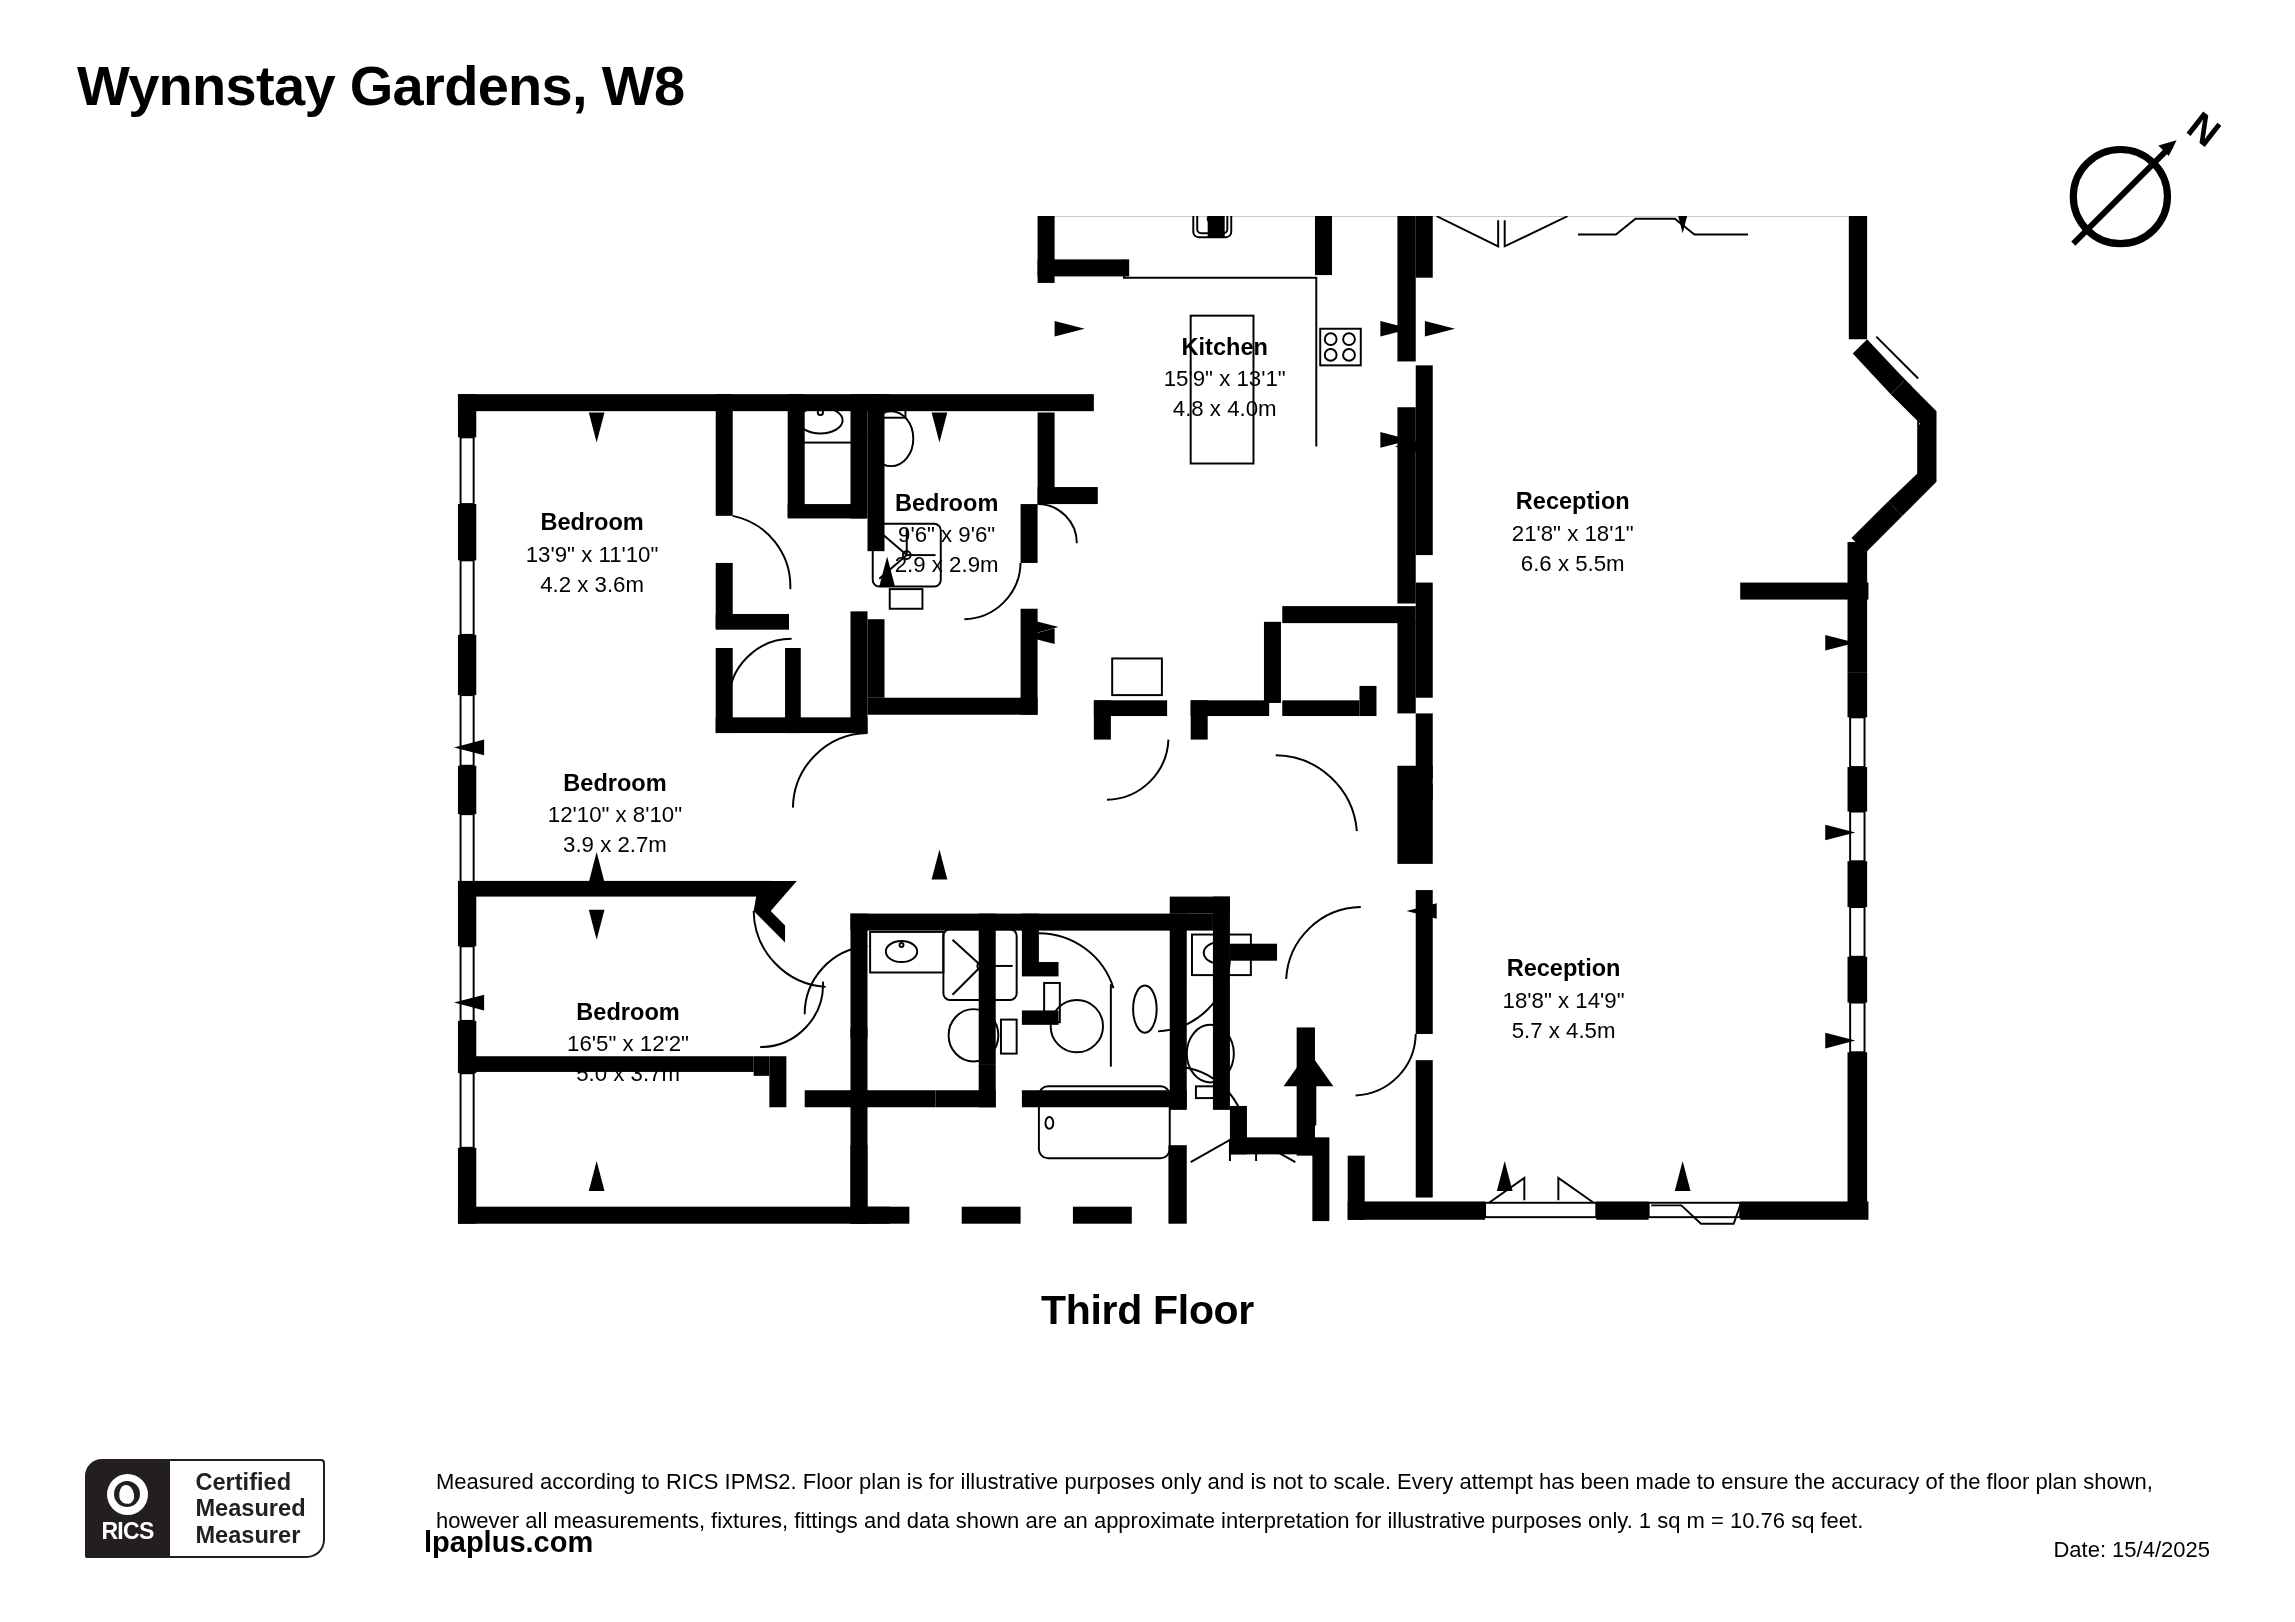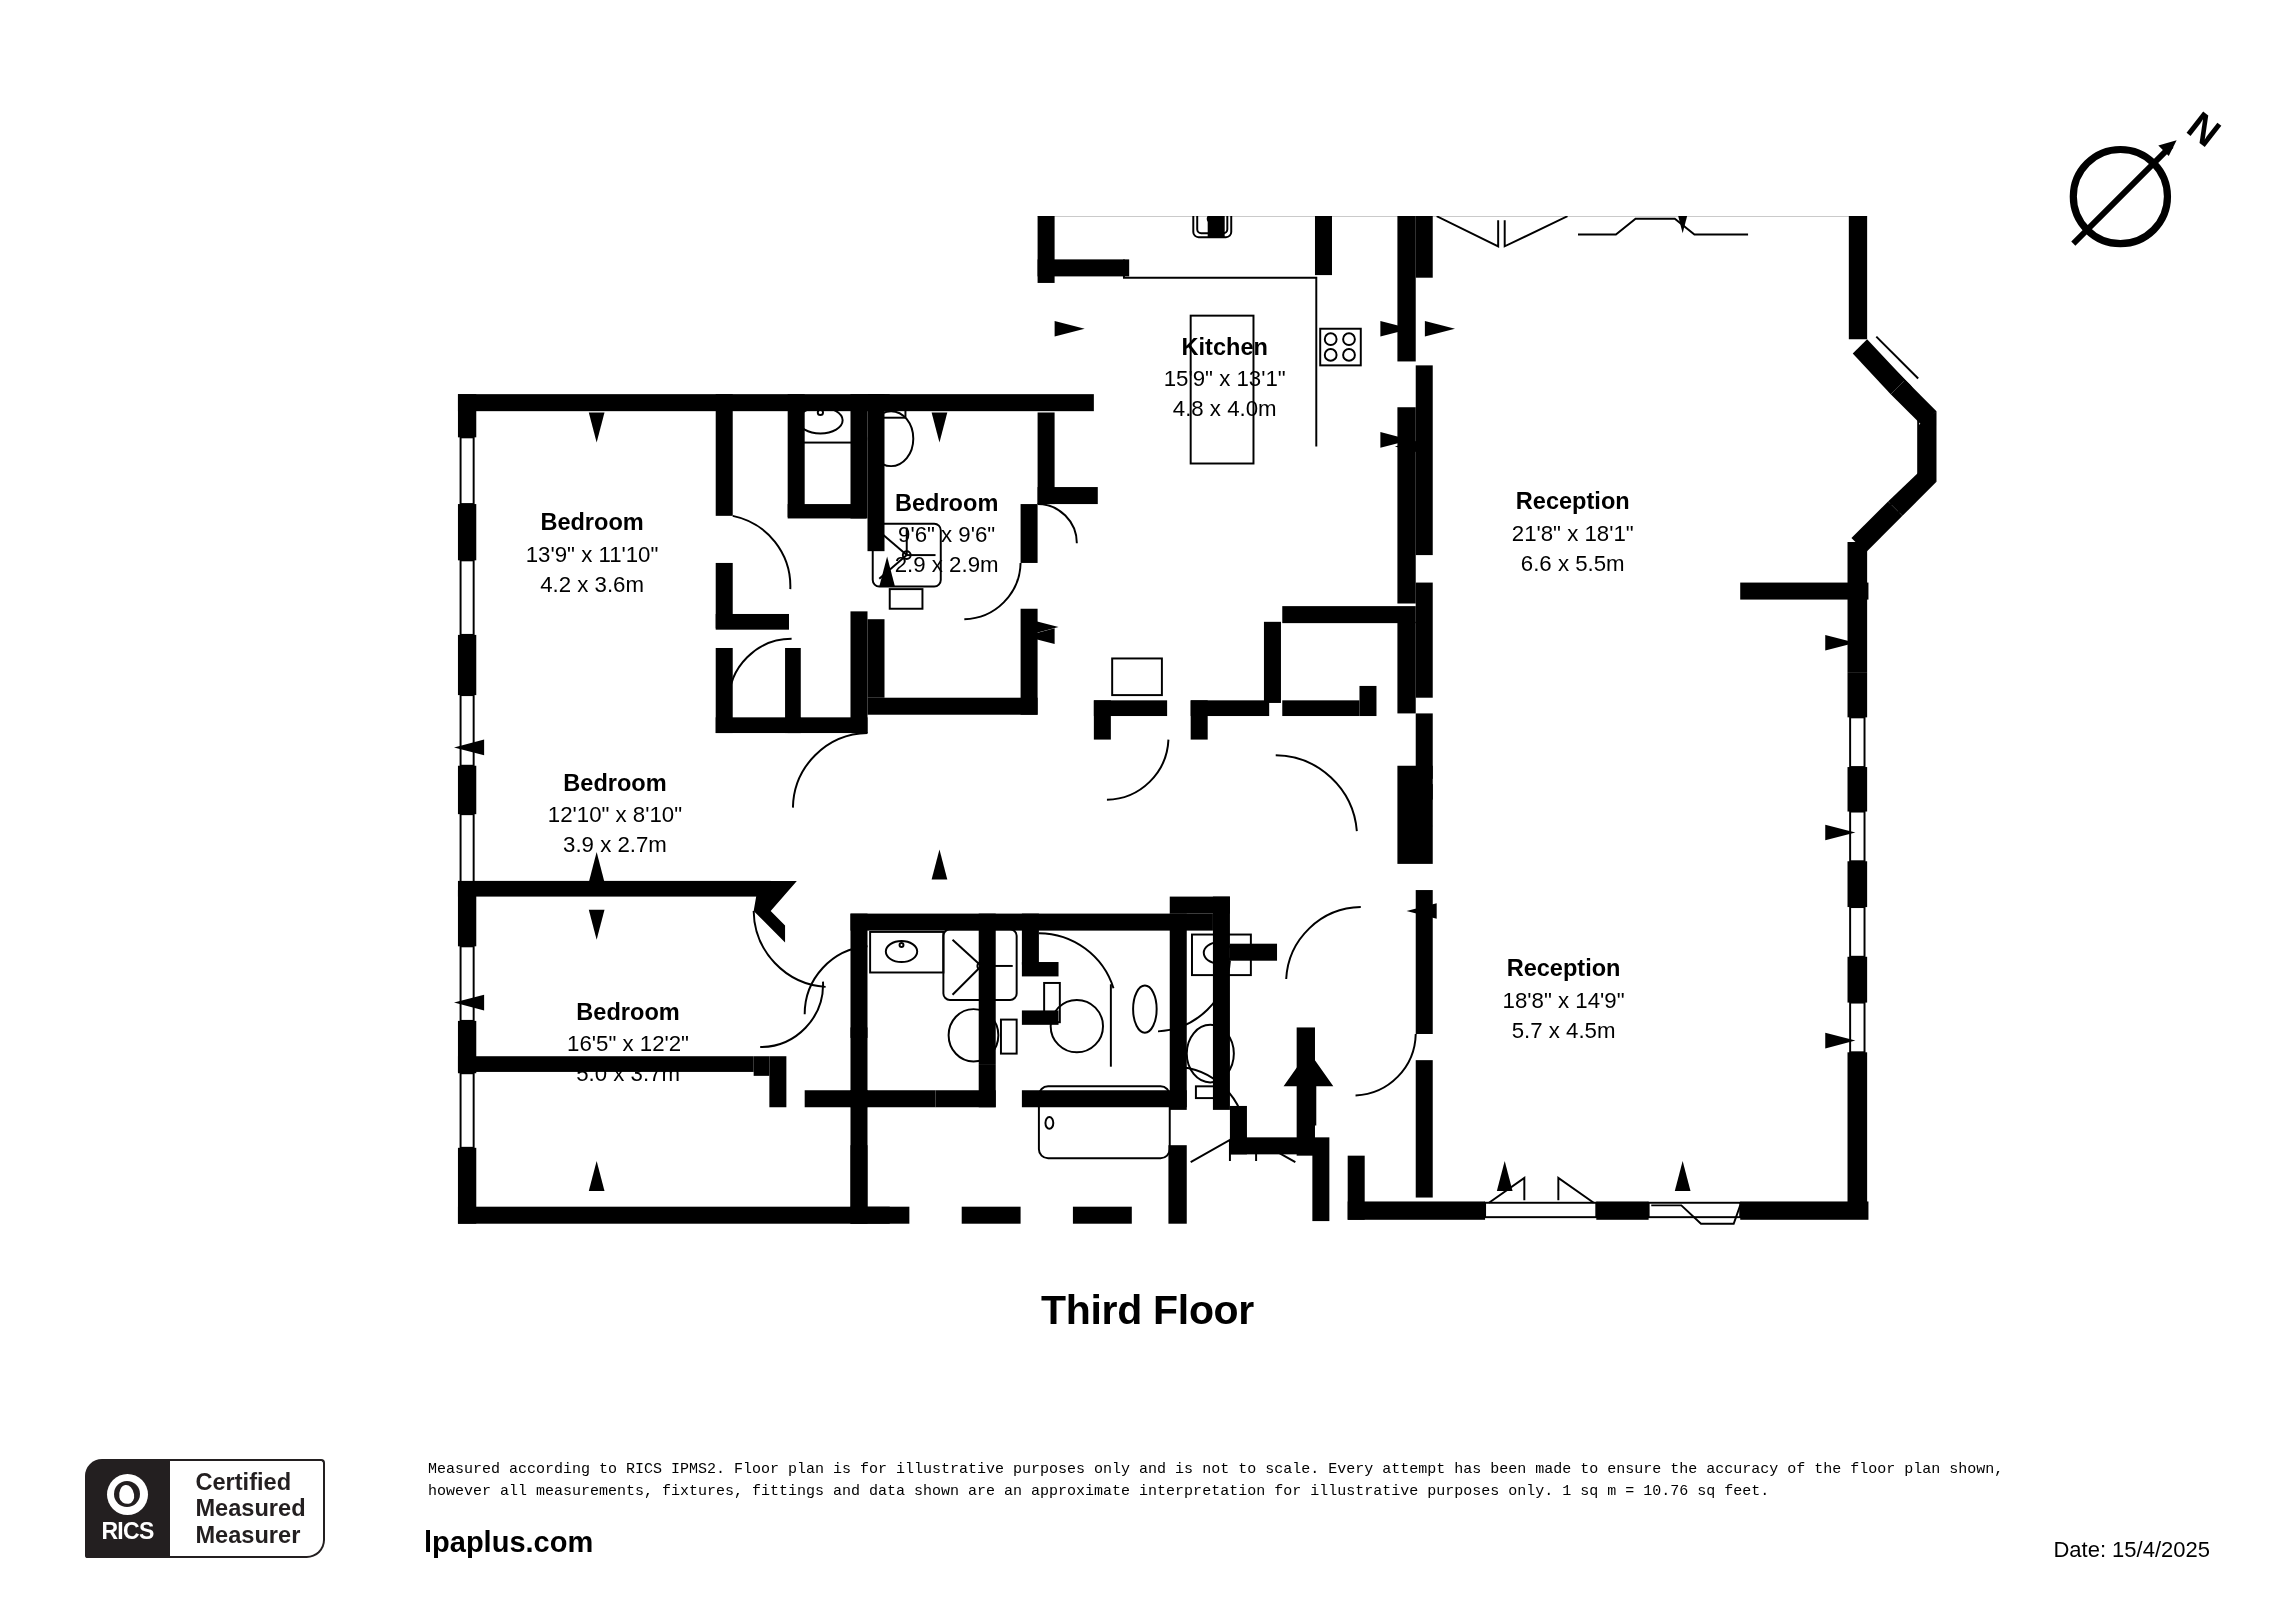--- a/index.html
+++ b/index.html
@@ -192,44 +192,44 @@
     white-space: nowrap;
     margin-left: 11px;
   }
   #disclaimer {
     position: absolute;
     left: 424px;
     top: 21px;
     width: 1714px;
   }
   #disclaimer p {
-    margin: 4px;
-    font-size: 15px;
+    margin: 12px;
+    font-size: 22px;
     line-height: 1.22;
     white-space: nowrap;
-    font-family: Liberation Mono, monospace;
   }
   #website {
     position: absolute;
     left: 424px;
     top: 90px;
     font-size: 29px;
     font-weight: 700;
   }
   #date-stamp {
     position: absolute;
     right: 85px;
     top: 101px;
     font-size: 22px;
   }
 </style>
 </head>
 <body>
 
 <div id="header">
+  <h1 id="plan-title">Wynnstay Gardens, W8</h1>
 </div>
 
 <div id="compass">
   <svg width="170" height="157" viewBox="0 0 260 240">
     <circle cx="100" cy="140" r="72" fill="none" stroke="#000" stroke-width="11"></circle>
     <line x1="28" y1="212" x2="178" y2="62" stroke="#000" stroke-width="9"></line>
     <polygon points="186,54 158,62 174,78" fill="#000"></polygon>
     <g transform="translate(198,40) rotate(38)">
       <text x="0" y="0" font-family="Liberation Sans, sans-serif" font-size="60" font-weight="700" fill="#000">N</text>
     </g>

